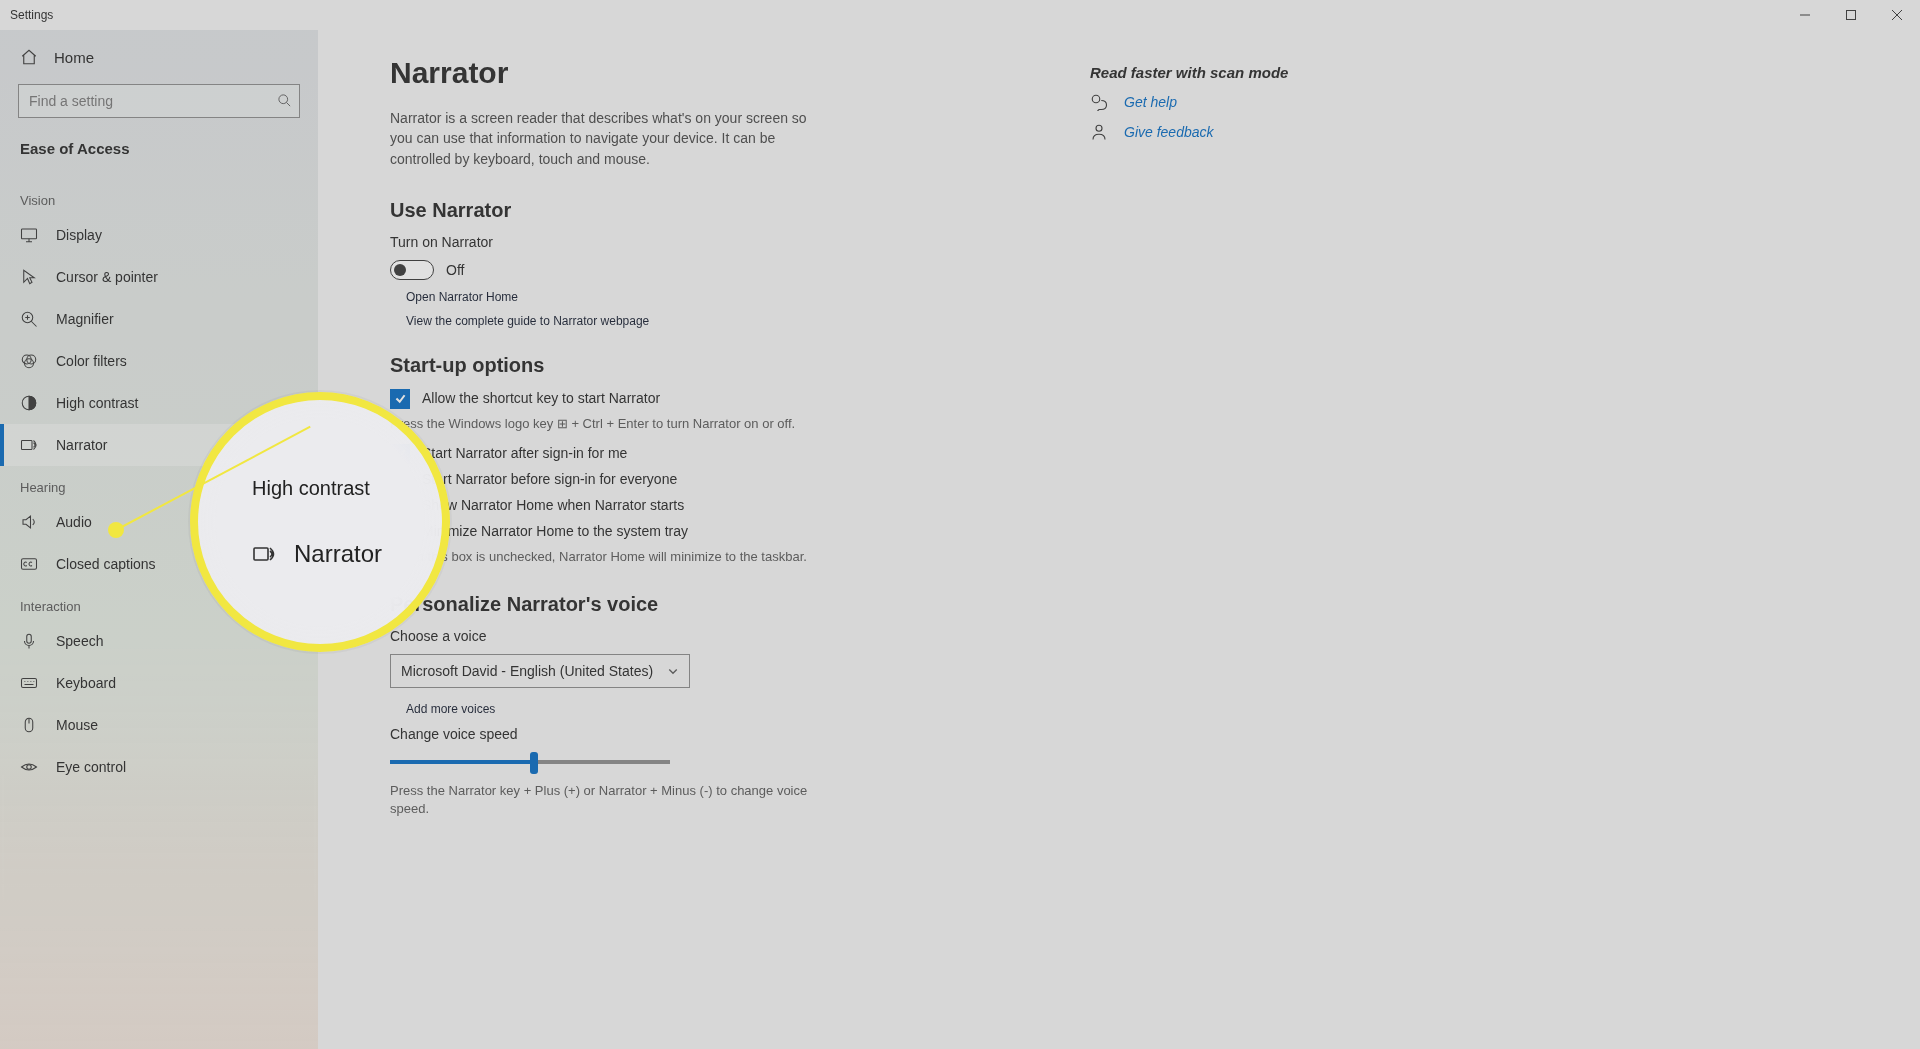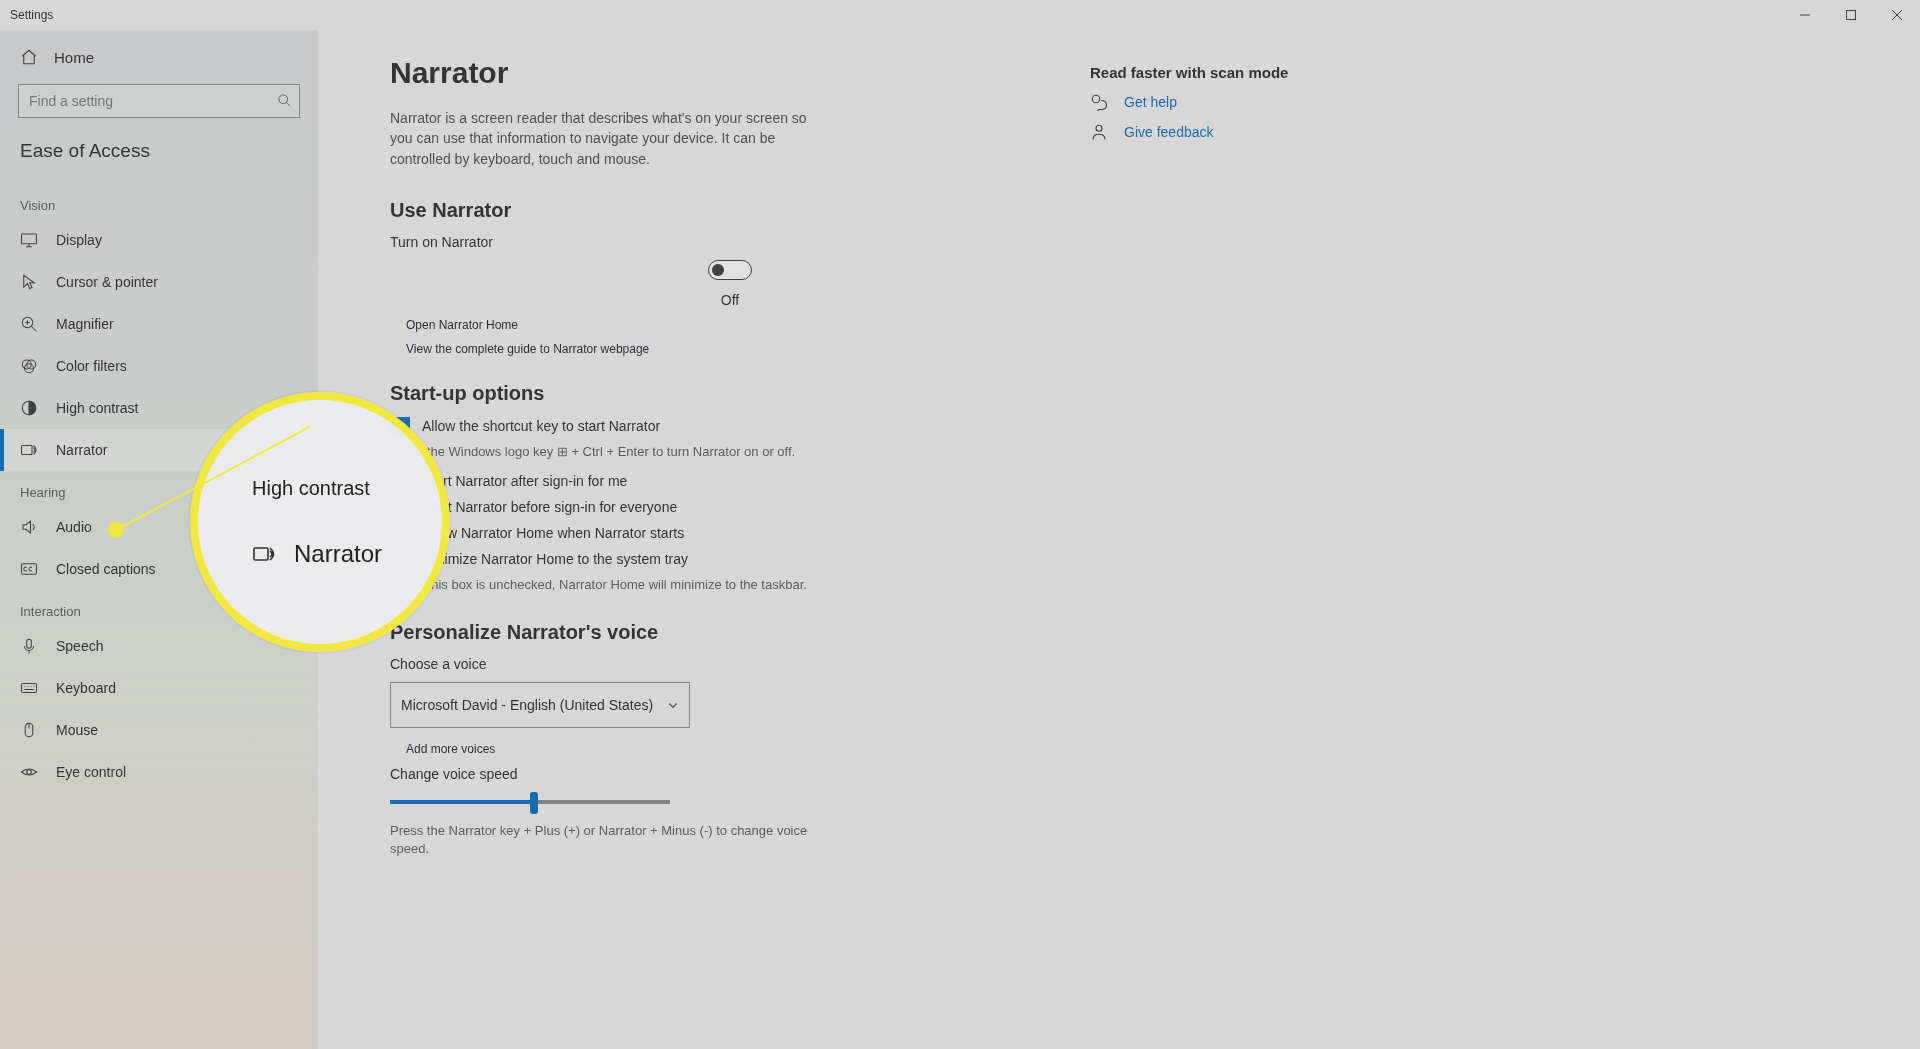--- a/index.html
+++ b/index.html
@@ -16,51 +16,51 @@
 
 .body { flex:1; display:flex;gap:38px; }
 
 
 .sidebar { width: 318px; padding-top: 8px; background: linear-gradient(180deg, rgba(210,214,218,0.65) 0%, rgba(218,228,215,0.65) 60%, rgba(235,212,195,0.55) 100%); backdrop-filter: blur(2px); }
 .home { display:flex; align-items:center; gap:16px; padding: 10px 20px 18px; font-size:15px; color:#222; }
 .home svg { width:18px; height:18px; stroke:#333; fill:none; stroke-width:1.5; }
 .search { margin: 0 18px 18px; position:relative; }
 .search input { width:100%; height:34px; border:1px solid #888; background:rgba(255,255,255,0.25); padding:0 30px 0 10px; font-size:14px; color:#555; outline:none; }
 .search svg { position:absolute; right:8px; top:9px; width:15px; height:15px; stroke:#555; fill:none; stroke-width:1.5; }
-.crumb { padding: 4px 20px 22px; font-weight:400; font-size:19px; color:#222; }
+.crumb { padding: 4px 20px 22px; font-weight:700; font-size:15px; color:#222; }
 .grouphead { padding: 14px 20px 6px; font-size:13px; color:#555; }
 .item { display:flex; align-items:center; gap:18px; padding: 12px 20px; font-size:14px; color:#222; }
 .item.selected { border-left:4px solid #0067c0; background:rgba(255,255,255,0.35); padding-left:16px; }
 .item svg { width:18px; height:18px; stroke:#333; fill:none; stroke-width:1.4; flex-shrink:0; }
 
 
 .main { flex:1; display:flex; padding:26px 40px 0 34px; }
 .content { flex:1; max-width: 680px; }
 h1 { font-size:30px; font-weight:600; color:#222; margin-bottom:18px; }
 .desc { font-size:14px; color:#444; line-height:1.45; max-width:440px; margin-bottom:30px; }
 h2 { font-size:20px; font-weight:600; color:#222; margin:26px 0 12px; }
 .subhead { font-size:14px; color:#222; margin-bottom:10px; }
-.toggle-row { display:flex; align-items:center; gap:12px; margin-bottom:0;flex-direction:column; }
+.toggle-row { display:flex; align-items:center; gap:12px; margin-bottom:0; }
 .toggle { width:44px; height:20px; border:1px solid #333; border-radius:10px; position:relative; background:#fff; }
 .toggle::after { content:''; position:absolute; left:3px; top:3px; width:12px; height:12px; border-radius:50%; background:#333; }
 .toggle-label { font-size:14px; color:#222; }
 .link { color:#0f172a; font-size:12px; display:block; margin:10px 16px; cursor:pointer; }
 .cb-row { display:flex; align-items:flex-start; gap:12px; margin:6px 0; }
 .cb { width:20px; height:20px; background:#0067c0; display:flex; align-items:center; justify-content:center; flex-shrink:0; }
 .cb svg { width:13px; height:13px; stroke:#fff; stroke-width:2.5; fill:none; }
 .cb-row span { font-size:14px; color:#222; padding-top:1px; }
 .hint { font-size:13px; color:#555; margin:4px 0 10px; max-width:430px; line-height:1.45; }
-.select { display:flex; align-items:center; justify-content:space-between; width:300px; height:46px; border:1px solid #888; padding:0 10px; font-size:14px; color:#222; margin:8px 0 14px; }
+.select { display:flex; align-items:center; justify-content:space-between; width:300px; height:34px; border:1px solid #888; padding:0 10px; font-size:14px; color:#222; margin:8px 0 14px; }
 .select svg { width:12px; height:12px; stroke:#555; stroke-width:1.8; fill:none; }
 .slider { width:280px; height:4px; background:#888; position:relative; margin:18px 0; }
 .slider .fill { position:absolute; left:0; top:0; height:100%; width:50%; background:#0067c0; }
 .slider .thumb { position:absolute; left:50%; top:-8px; width:8px; height:22px; background:#0067c0; border-radius:3px; }
 
 
-.right { width:320px; padding-left:20px; padding-top:8px; }
+.right { width:320px; padding-left:20px; padding-top:8px;font-style:italic; }
 .right h3 { font-size:15px; font-weight:600; color:#222; margin-bottom:10px; }
 .right p { font-size:14px; color:#444; line-height:1.5; margin-bottom:34px; }
 .rlink { display:flex; align-items:center; gap:16px; margin:12px 0; }
 .rlink svg { width:18px; height:18px; stroke:#333; fill:none; stroke-width:1.5; }
 .rlink span { color:#0067c0; font-size:14px; }
 
 
 .anno { position:absolute; z-index:50; }
 .ring { left:190px; top:392px; width:260px; height:260px; border-radius:50%; border:8px solid #f1e741; background:radial-gradient(circle, rgba(235,235,238,1) 60%, rgba(235,235,238,0.9) 100%); display:flex; flex-direction:column; justify-content:center; padding-left:54px; gap:40px; box-shadow:0 0 0 2px rgba(0,0,0,0.04); }
 .ring .row { display:flex; align-items:center; gap:18px; font-size:20px; color:#222; }

